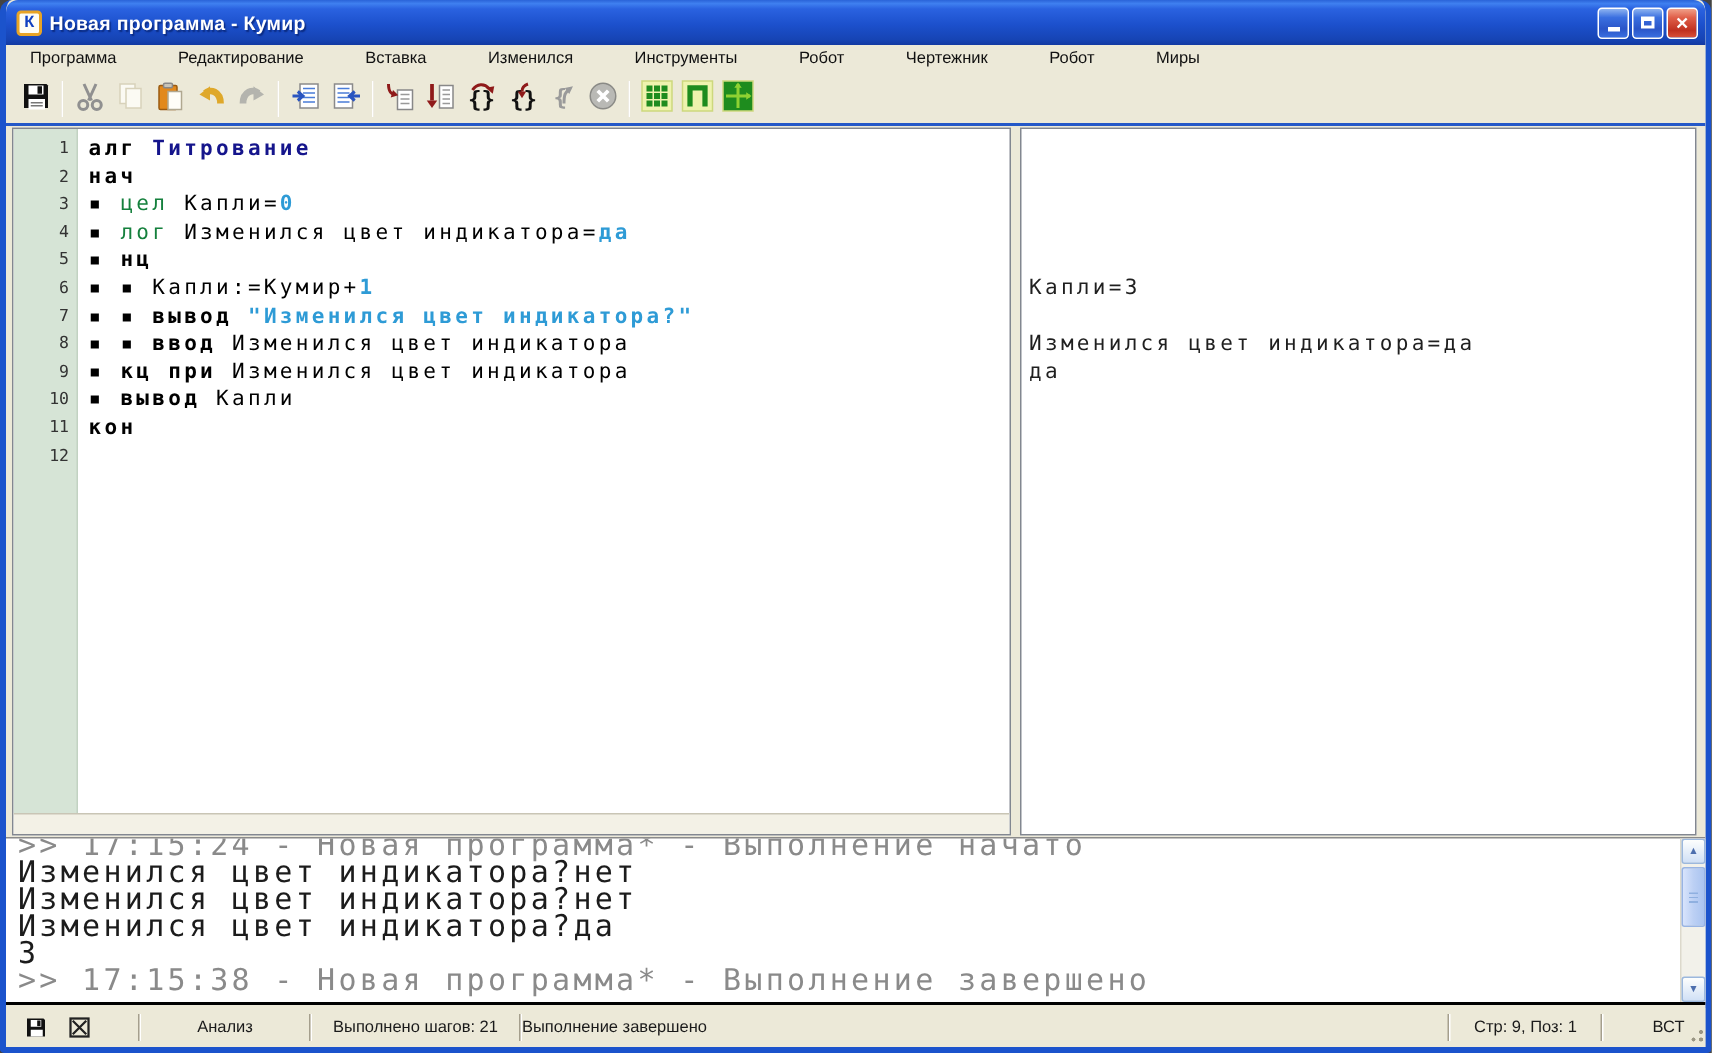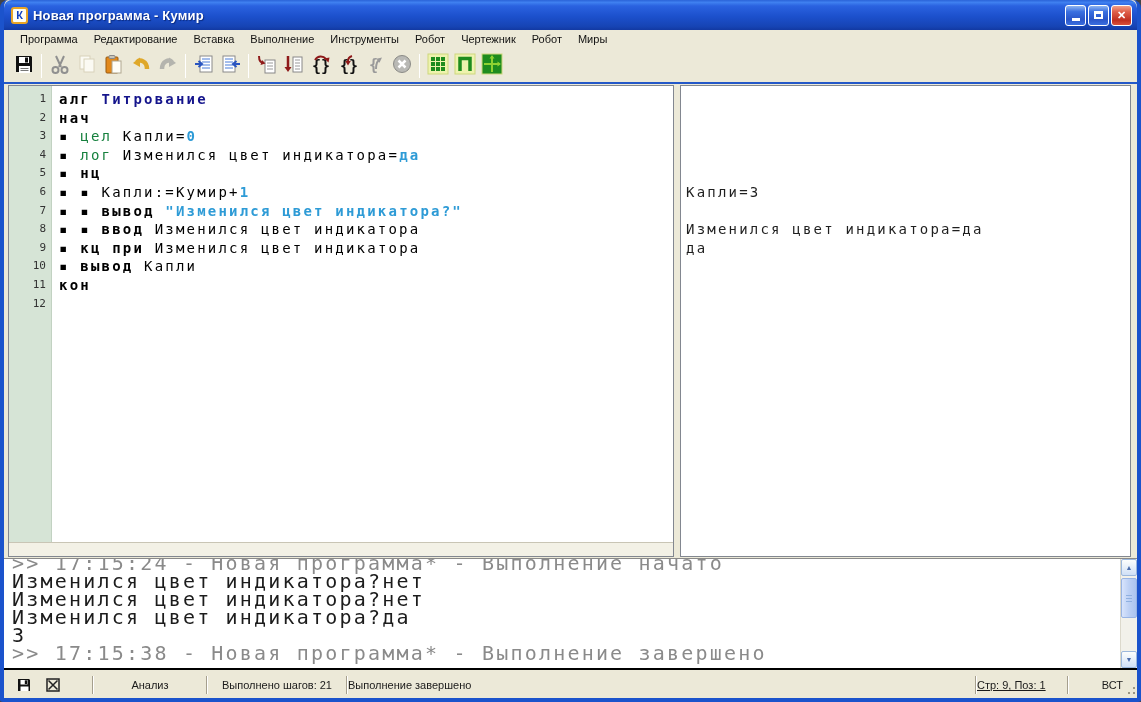--- a/index.html
+++ b/index.html
@@ -21,21 +21,21 @@
     color:#1040c0; font-weight:bold; font-size:11px; line-height:13px; text-align:center; margin-right:5px;
   }
   .title-text{ flex:1; color:#fff; font-weight:bold; font-size:13px; text-shadow:1px 1px 1px #0a2a80; letter-spacing:.2px; }
   .winbtn{ width:21px; height:21px; margin-left:2px; border:1px solid #fff; border-radius:3px;
     display:flex; align-items:center; justify-content:center; color:#fff; font-size:11px; font-weight:bold;
     background:linear-gradient(180deg,#8db3f0 0%,#3a6fe0 30%,#2a55c8 70%,#3a6fe0 100%); }
   .winbtn.close{ background:linear-gradient(180deg,#f0a088 0%,#e0604a 30%,#c03020 75%,#d8503a 100%); }
   .winbtn .min-glyph{ width:8px; height:3px; background:#fff; margin-top:9px; }
   .winbtn .max-glyph{ width:9px; height:8px; border:2px solid #fff; border-top-width:3px; }
   
-  .menubar{ height:18px; display:flex; align-items:center; padding-left:8px; background:#ece9d8; font-size:11px; color:#111; }
+  .menubar{ height:18px; display:flex; align-items:center; padding-left:8px; background:#ece9d8; font-size:11px; color:#111;gap:25px; }
   .menu-item{ padding:2px 8px; cursor:default; }
   
   .toolbar{ height:36px; display:flex; align-items:center; padding:2px 0 0 6px; background:#ece9d8; border-bottom:2px solid #2458c8; }
   .tb-btn{ width:27px; height:27px; display:flex; align-items:center; justify-content:center; border:1px solid transparent; border-radius:2px; }
   .tb-btn svg{ width:22px; height:22px; }
   .tb-sep{ width:1px; height:24px; background:#cfcab8; border-right:1px solid #fff; margin:0 4px; }
   
   .main{ height:474px; display:flex; padding:1px 6px 0 4px; background:#ece9d8; }
   .panel{ background:#fff; border:1px solid #828790; height:472px; position:relative; overflow:hidden; }
   .editor-panel{ width:666px; }
@@ -70,21 +70,21 @@
     background:repeating-linear-gradient(180deg,#8fb0e0 0 1px,transparent 1px 3px); }
   .console-underline{ height:2px; background:#000; }
   
   .statusbar{ height:26px; margin-top:2px; display:flex; align-items:center; background:#ece9d8; font-size:11px; color:#1a1a1a; }
   .sb-sep{ width:2px; height:18px; border-left:1px solid #a59f8d; border-right:1px solid #fff; }
   .sb-icons{ display:flex; gap:13px; padding:0 12px; width:88px; align-items:center; }
   .sb-icons svg{ width:16px; height:16px; }
   .sb-mode{ width:112px; text-align:center; }
   .sb-steps{ width:138px; text-align:center; }
   .sb-status{ flex:1; text-align:left; }
-  .sb-pos{ width:90px; text-align:left;text-decoration:underline; }
+  .sb-pos{ width:100px; text-align:center; }
   .sb-ins{ width:54px; text-align:right; }
   .sb-grip{ width:14px; height:100%; background:
      radial-gradient(circle at 11px 21px,#9a9684 1.2px,transparent 1.5px),
      radial-gradient(circle at 11px 16px,#9a9684 1.2px,transparent 1.5px),
      radial-gradient(circle at 6px 21px,#9a9684 1.2px,transparent 1.5px); }
 </style>
 </head>
 <body>
 
 <div class="window">
@@ -100,21 +100,21 @@
       </div>
     <div class="winbtn close">
         <span>✕</span>
       </div>
   </div>
 
   <div class="menubar">
       <div class="menu-item">Программа</div>
       <div class="menu-item">Редактирование</div>
       <div class="menu-item">Вставка</div>
-      <div class="menu-item">Выполнение</div>
+      <div class="menu-item">Изменился</div>
       <div class="menu-item">Инструменты</div>
       <div class="menu-item">Робот</div>
       <div class="menu-item">Чертежник</div>
       <div class="menu-item">Робот</div>
       <div class="menu-item">Миры</div>
     </div>
 
   <div class="toolbar">
       <div class="tb-btn">
         <span><svg viewBox="0 0 22 22">

